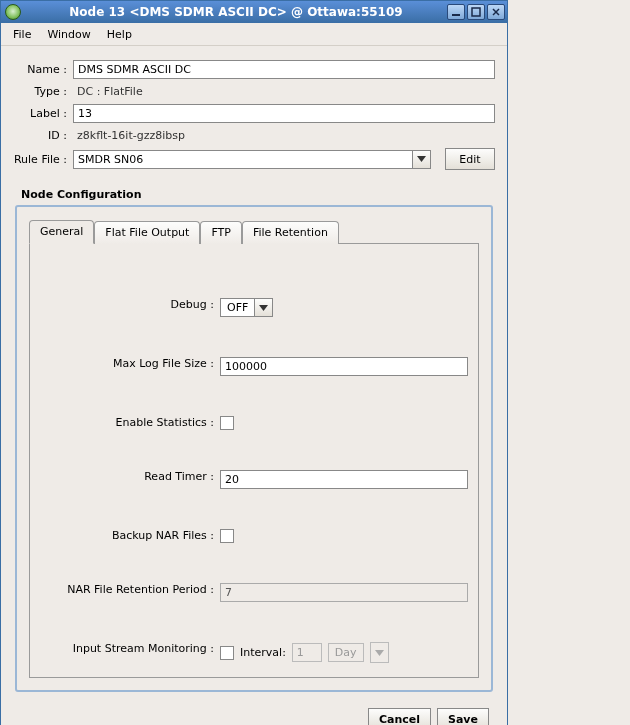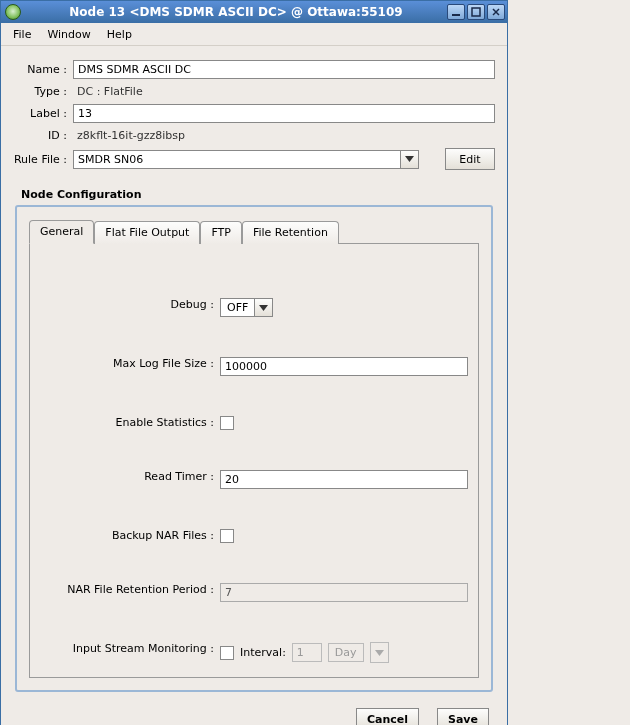--- a/index.html
+++ b/index.html
@@ -136,21 +136,20 @@
     height: 22px;
     min-width: 50px;
     padding: 0 10px;
     border: 1px solid #888;
     background: linear-gradient(to bottom, #fdfdfc 0%, #e4e0d8 100%);
     font: inherit;
     box-sizing: border-box;
     display: inline-flex;
     align-items: center;
     justify-content: center;
-    margin-left: 12px;
   }
 
   .static-text {
     padding: 2px 4px;
     color: #333;
   }
 
   .section-title {
     font-weight: bold;
     margin: 18px 0 4px 8px;

